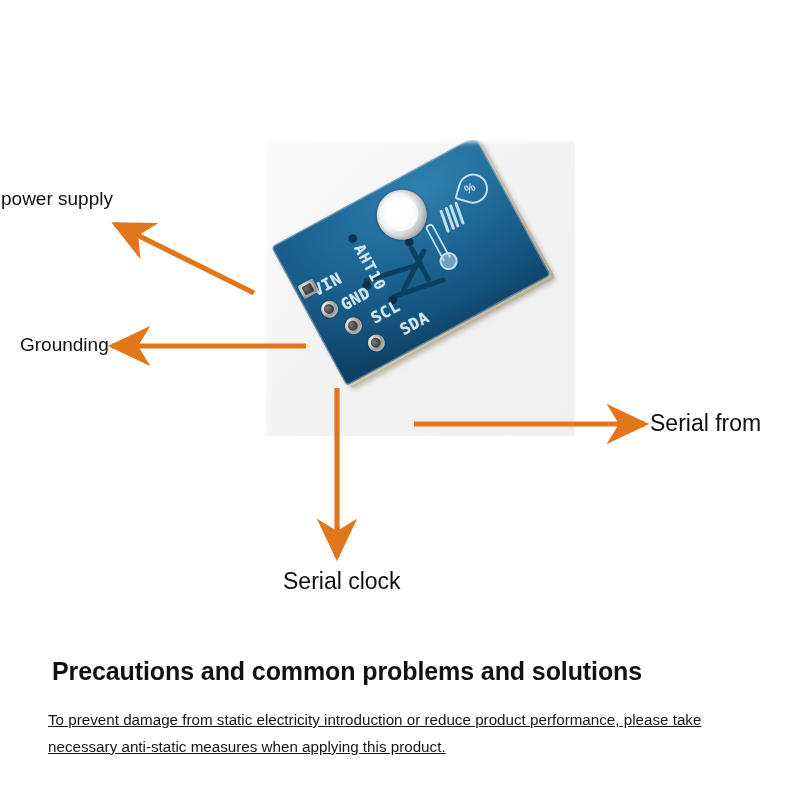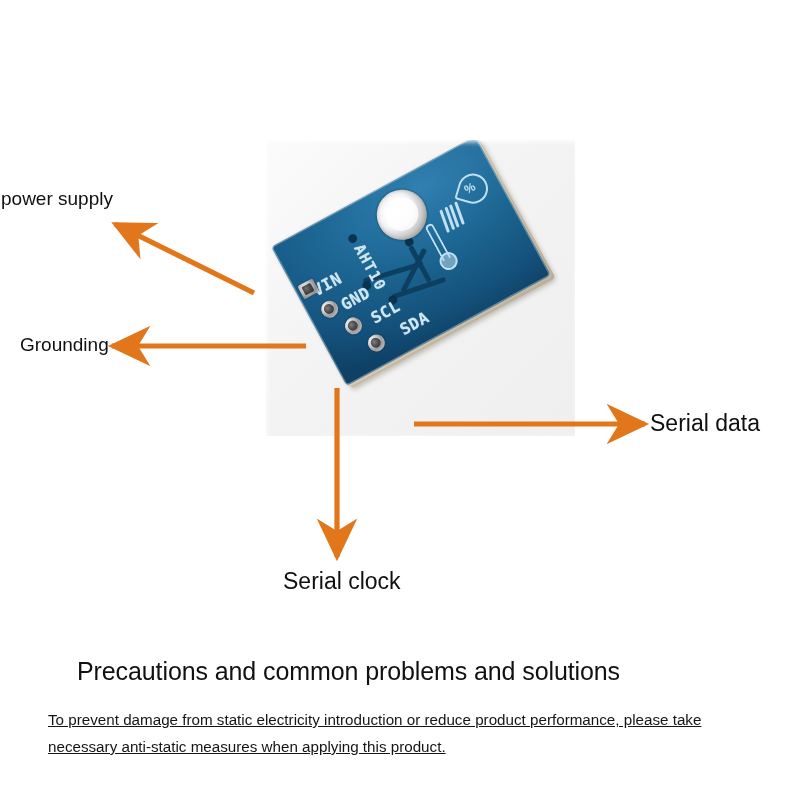--- a/index.html
+++ b/index.html
@@ -35,25 +35,24 @@
     letter-spacing: 0.1px;
     white-space: nowrap;
     color: #1a1a1a;
   }
 
   .heading-sec {
     position: absolute;
     left: 52px;
     top: 657px;
     font-size: 25px;
-    font-weight: 400;
+    font-weight: 700;
     letter-spacing: -0.1px;
     white-space: nowrap;
     color: #111111;
-    margin-left: 25px;
   }
 
   .body-para {
     position: absolute;
     left: 48px;
     top: 706px;
     width: 680px;
     font-size: 15.2px;
     line-height: 27px;
     font-weight: 400;
@@ -382,21 +381,21 @@
 
     <line x1="414" y1="424" x2="645" y2="424" stroke="#E2761B" stroke-width="5.2" marker-end="url(#ah)"></line>
 
     <line x1="337" y1="388" x2="337" y2="557" stroke="#E2761B" stroke-width="5.2" marker-end="url(#ah)"></line>
   </svg>
 
   <div class="callout lbl-power">power supply</div>
 
   <div class="callout lbl-ground">Grounding</div>
 
-  <div class="callout big lbl-serialdat">Serial data</div>
+  <div class="callout big lbl-serialdat">Serial from</div>
 
   <div class="callout big lbl-serialclk">Serial clock</div>
 
   <div class="heading-sec">Precautions and common problems and solutions</div>
 
   <div class="body-para">To prevent damage from static electricity introduction or reduce product performance, please take necessary anti-static measures when applying this product.</div>
 
 </div>
 
 </body></html>

